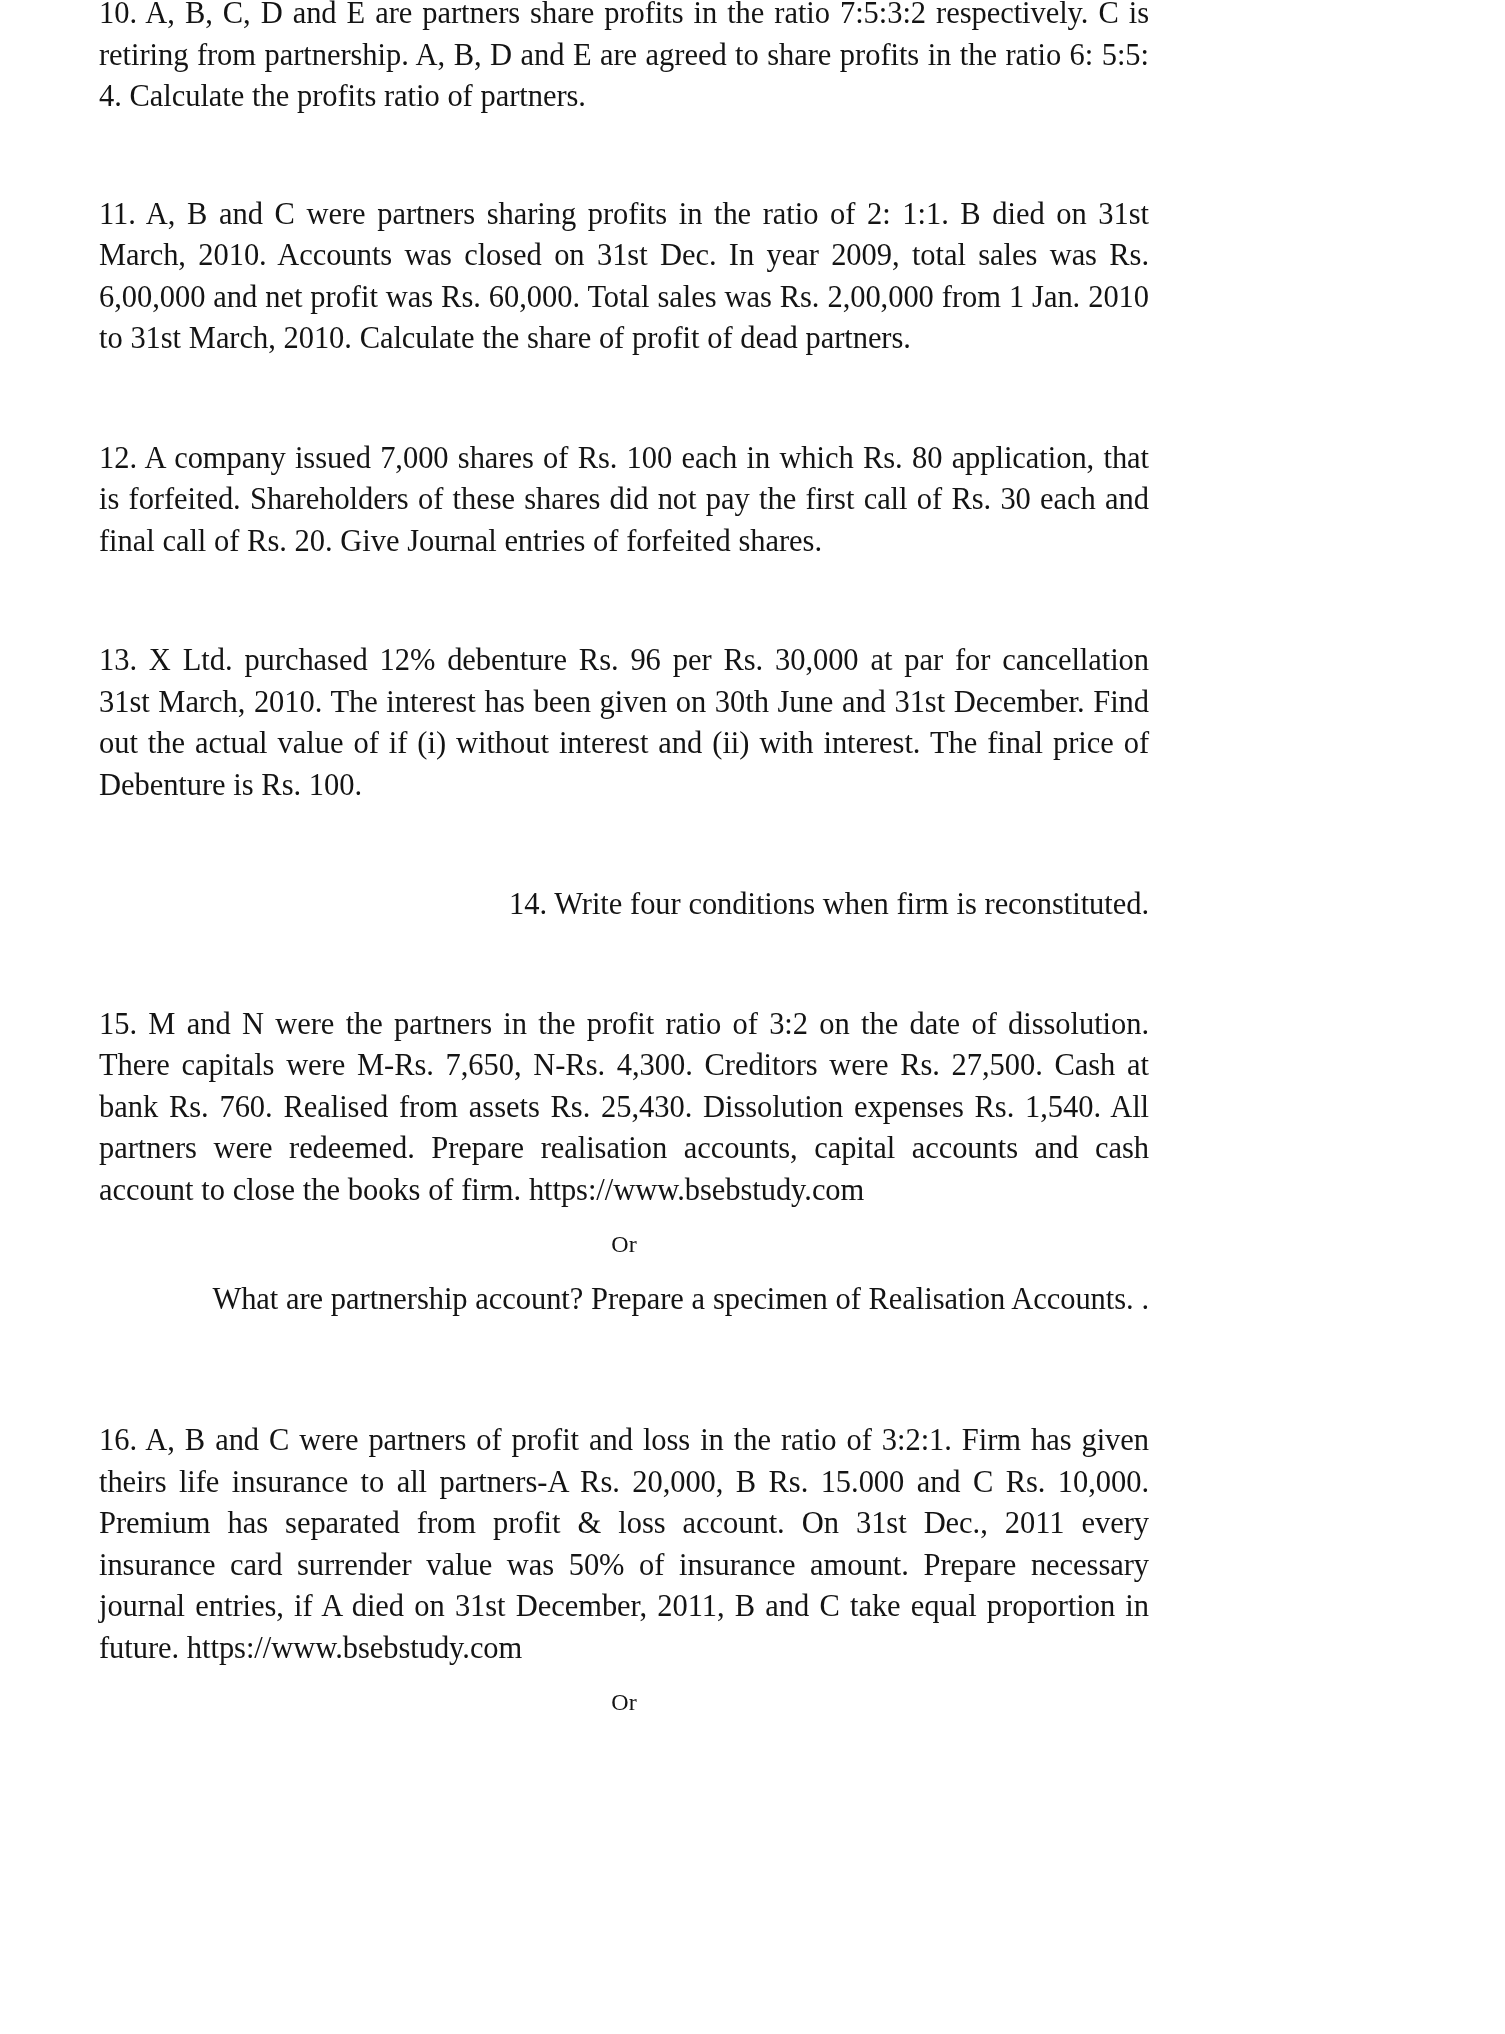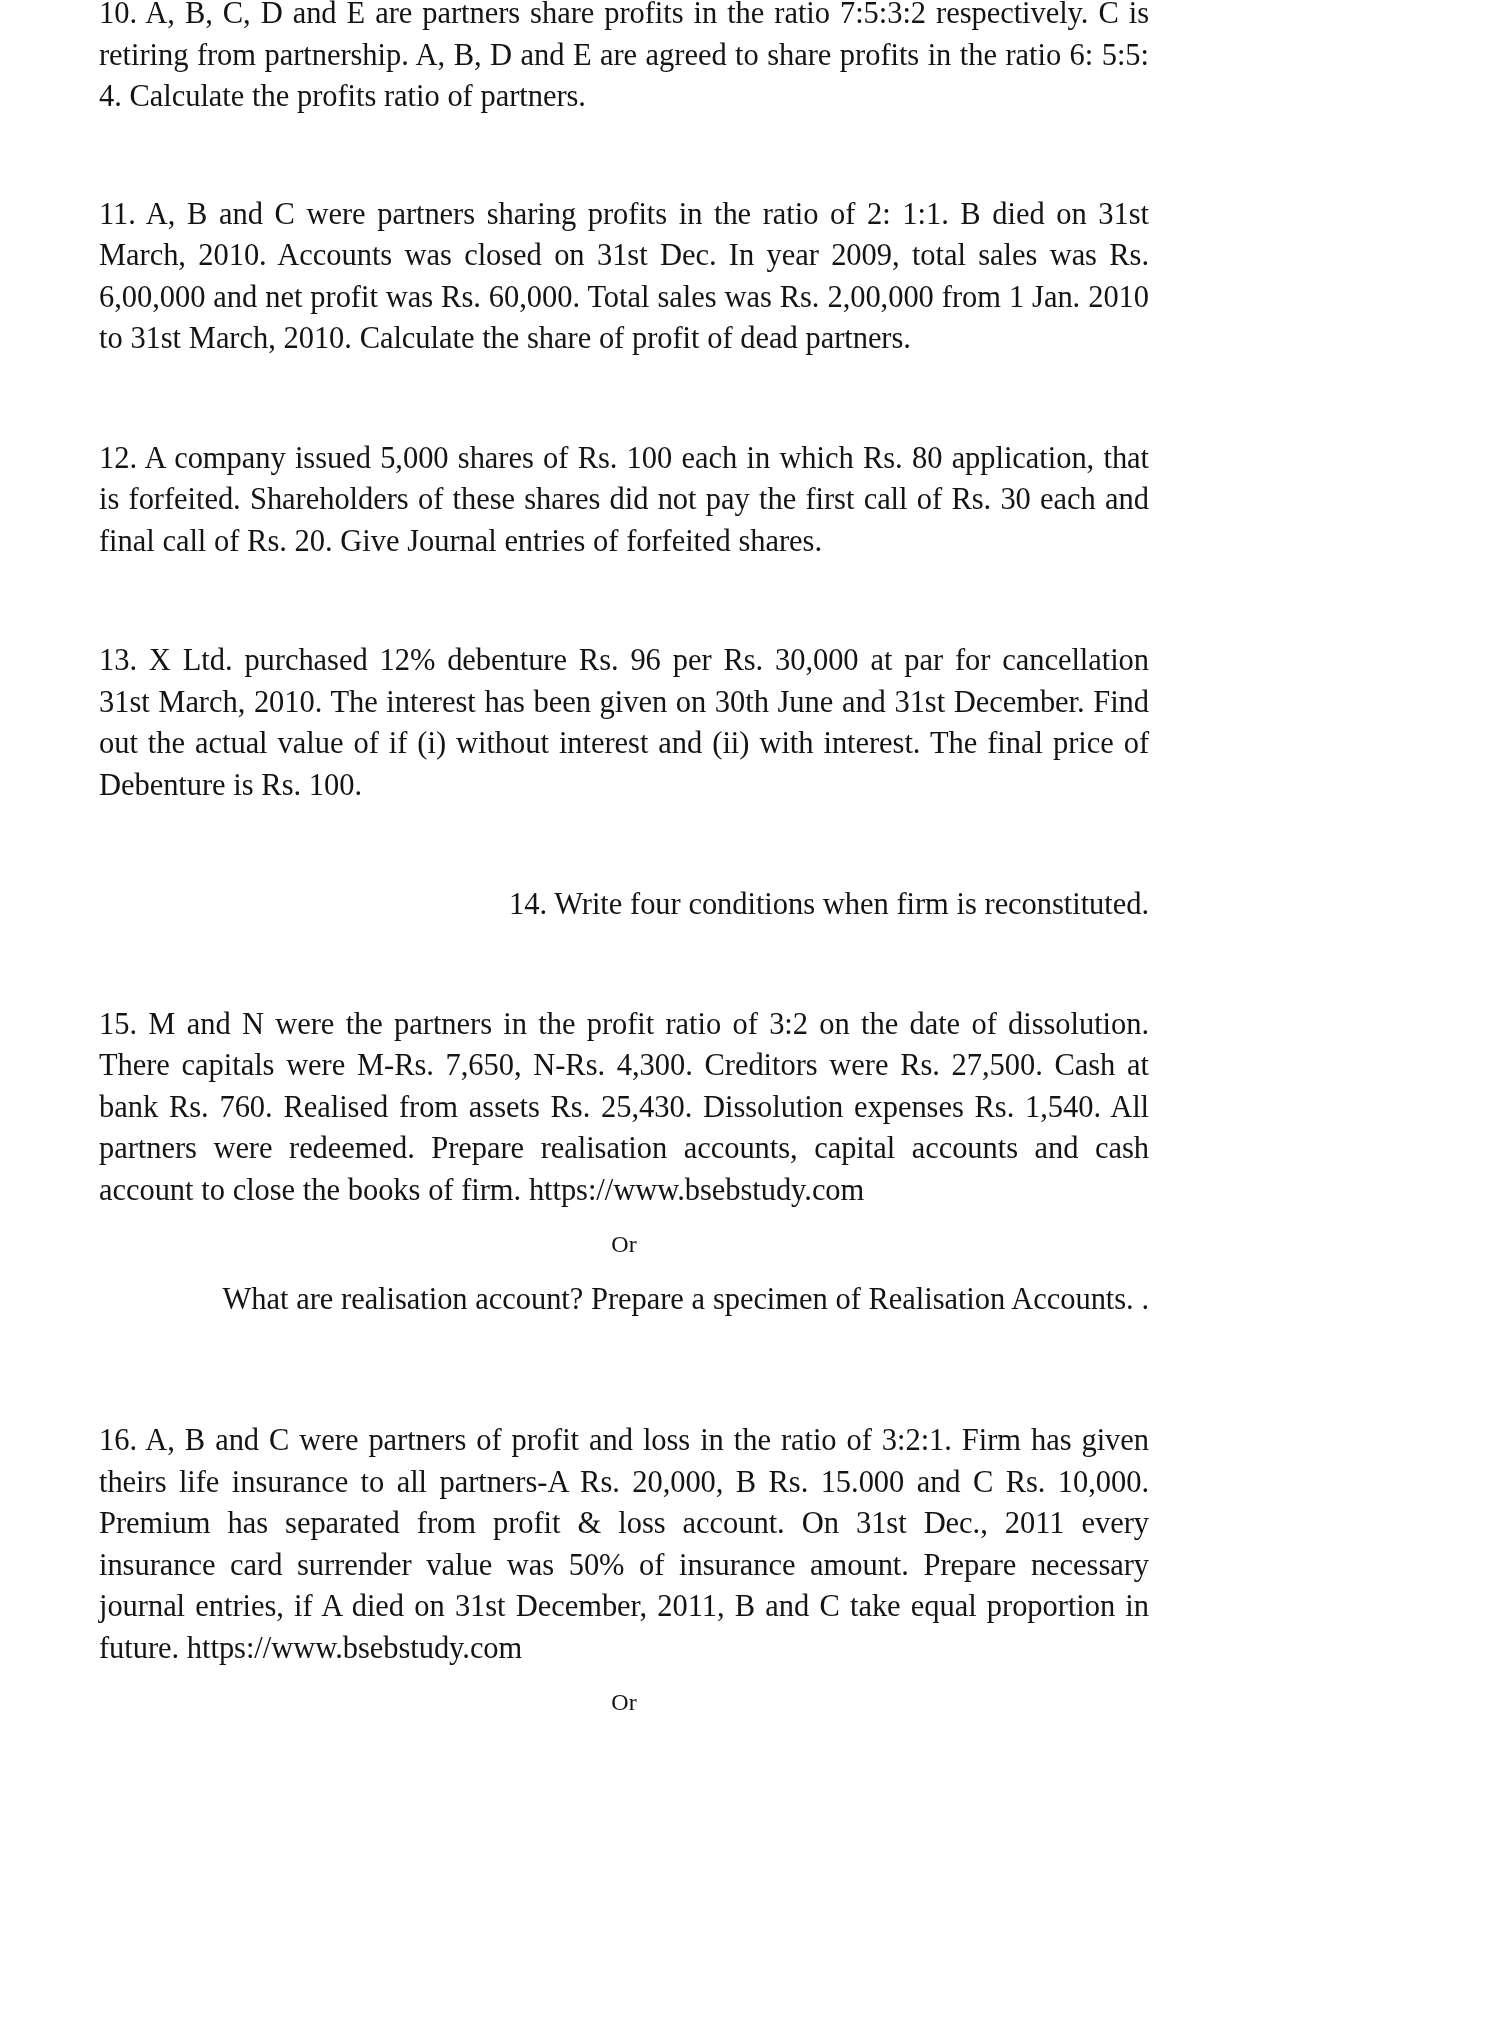--- a/index.html
+++ b/index.html
@@ -87,21 +87,21 @@
 
     <div class="gap-q10-11"></div>
 
     <div class="block">
       <p class="qpara">11. A, B and C were partners sharing profits in the ratio of 2: 1:1. B died on 31st March, 2010. Accounts was closed on 31st Dec. In year 2009, total sales was Rs. 6,00,000 and net profit was Rs. 60,000. Total sales was Rs. 2,00,000 from 1 Jan. 2010 to 31st March, 2010. Calculate the share of profit of dead partners.</p>
     </div>
 
     <div class="gap-q11-12"></div>
 
     <div class="block">
-      <p class="qpara">12. A company issued 5,000 shares of Rs. 100 each in which Rs. 80 application, that is forfeited. Shareholders of these shares did not pay the first call of Rs. 30 each and final call of Rs. 20. Give Journal entries of forfeited shares.</p>
+      <p class="qpara">12. A company issued 7,000 shares of Rs. 100 each in which Rs. 80 application, that is forfeited. Shareholders of these shares did not pay the first call of Rs. 30 each and final call of Rs. 20. Give Journal entries of forfeited shares.</p>
     </div>
 
     <div class="gap-q12-13"></div>
 
     <div class="block">
       <p class="qpara">13. X Ltd. purchased 12% debenture Rs. 96 per Rs. 30,000 at par for cancellation 31st March, 2010. The interest has been given on 30th June and 31st December. Find out the actual value of if (i) without interest and (ii) with interest. The final price of Debenture is Rs. 100.</p>
     </div>
 
     <div class="gap-q13-14"></div>
 
@@ -109,21 +109,21 @@
       <p class="qpara nojust">14. Write four conditions when firm is reconstituted.</p>
     </div>
 
     <div class="gap-q14-15"></div>
 
     <div class="block">
       <p class="qpara">15. M and N were the partners in the profit ratio of 3:2 on the date of dissolution. There capitals were M-Rs. 7,650, N-Rs. 4,300. Creditors were Rs. 27,500. Cash at bank Rs. 760. Realised from assets Rs. 25,430. Dissolution expenses Rs. 1,540. All partners were redeemed. Prepare realisation accounts, capital accounts and cash account to close the books of firm. https://www.bsebstudy.com</p>
       <div class="gap-before-or"></div>
       <p class="or-line">Or</p>
       <div class="gap-after-or"></div>
-      <p class="qpara nojust">What are realisation account? Prepare a specimen of Realisation Accounts. .</p>
+      <p class="qpara nojust">What are partnership account? Prepare a specimen of Realisation Accounts. .</p>
     </div>
 
     <div class="gap-q15-16"></div>
 
     <div class="block">
       <p class="qpara">16. A, B and C were partners of profit and loss in the ratio of 3:2:1. Firm has given theirs life insurance to all partners-A Rs. 20,000, B Rs. 15.000 and C Rs. 10,000. Premium has separated from profit &amp; loss account. On 31st Dec., 2011 every insurance card surrender value was 50% of insurance amount. Prepare necessary journal entries, if A died on 31st December, 2011, B and C take equal proportion in future.  https://www.bsebstudy.com</p>
       <div class="gap-before-or"></div>
       <p class="or-line">Or</p>
       <div class="gap-after-or"></div>
     </div>

